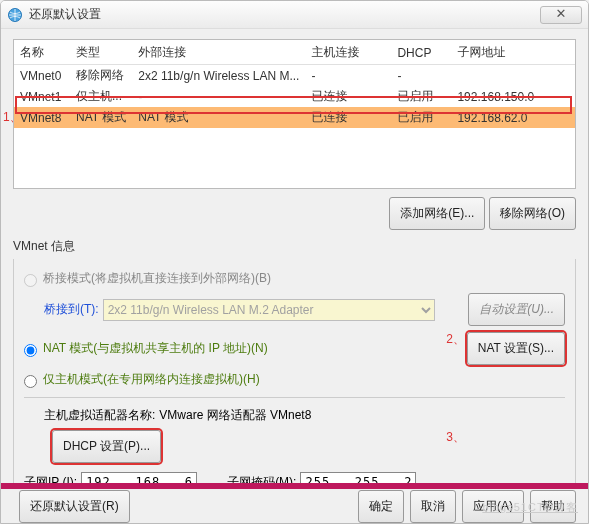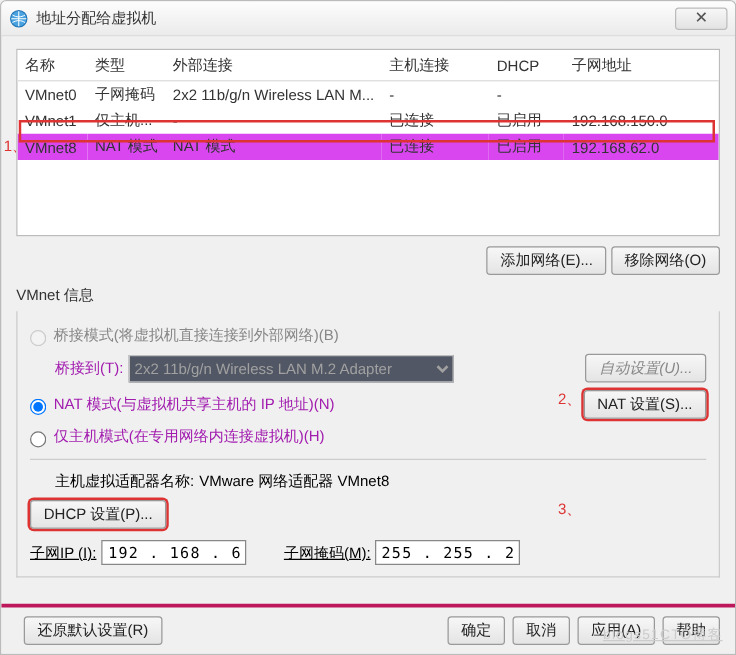--- a/index.html
+++ b/index.html
@@ -10,63 +10,63 @@
   .title-icon svg { width:16px; height:16px; }
   .title-text { color:#333; flex:1; }
   .close-btn { width:42px; height:18px; border:1px solid #bbb; border-radius:3px; background:linear-gradient(#f7f7f7,#e3e3e3); font-size:13px; line-height:14px; text-align:center; color:#555; margin-left:auto; }
 
   .content { padding: 10px 12px 0 12px; }
 
   .grid { background:#fff; border:1px solid #bbb; height:150px; overflow:hidden; position:relative; }
   .grid table { width:100%; border-collapse:collapse; }
   .grid th { text-align:left; font-weight:normal; padding:4px 6px 3px 6px; border-bottom:1px solid #e0e0e0; background:#fff; color:#333; white-space:nowrap; }
   .grid td { padding:2px 6px; color:#333; white-space:nowrap; }
-  .grid tr.selected td { background:#d946ef; }
+  .grid tr.selected td { background:#fdba74; }
   .red-box { position:absolute; border:2px solid #d33; pointer-events:none; }
   .ann { position:absolute; color:#d33; font-size:12px; pointer-events:none; }
 
   .btnrow { text-align:right; padding:8px 0 6px 0; }
-  button.std { height:23px; padding:0 10px; background:linear-gradient(#f7f7f7,#e4e4e4); border:1px solid #999; border-radius:3px; color:#222; cursor:pointer; }
+  button.std { height:33px; padding:0 10px; background:linear-gradient(#f7f7f7,#e4e4e4); border:1px solid #999; border-radius:3px; color:#222; cursor:pointer; }
   button.std:disabled { color:#888;font-style:italic; }
 
   .section-label { padding:2px 0 4px 0; color:#333; }
   .group { border:1px solid #ccc; border-top:none; background:#f0f0f0; padding:8px 10px 6px 10px; }
   .radio-row, .chk-row { padding:3px 0; display:flex; align-items:flex-end; }
   input[type=radio], input[type=checkbox] { margin:0 6px 0 0; }
-  .radio-row label, .chk-row label { color:#a21caf; flex:0 0 auto; }
+  .radio-row label, .chk-row label { color:#4d7c0f; flex:0 0 auto; }
   .sublabel { margin-left:20px; padding:3px 0; display:flex; align-items:center; }
-  select.bridge { width:260px; height:22px; border:1px solid #aaa; background:#0f172a; margin-left:4px; }
+  select.bridge { width:332px; height:22px; border:1px solid #aaa; background:#fef9c3; margin-left:4px; }
   .right-btn-cell { margin-left:auto; display:flex; flex-direction:column; align-items:flex-end; }
   .line { display:flex; align-items:center; padding:3px 0; }
   .sep { height:1px; background:#ccc; margin:6px 0; }
   .iplabel { margin-right:4px;text-decoration:underline; }
   input.ip { width:116px; height:20px; border:1px solid #888; background:#fff; padding:0 4px; font-family:Consolas,monospace; letter-spacing:1px; text-align:center; }
 
-  .bottombar { position:absolute; left:0; right:0; bottom:0; height:40px; border-top:3px solid #be185d; background:#f0f0f0; padding:0 12px; display:flex; align-items:center; }
+  .bottombar { position:absolute; left:0; right:0; bottom:0; height:40px; border-top:6px solid #be185d; background:#f0f0f0; padding:0 12px; display:flex; align-items:center; }
   .bottombar .spacer { flex:1; }
   .bottombar button { margin-left:6px; }
   .wm { position:absolute; right:10px; bottom:8px; color:#ccc; font-size:11px; letter-spacing:1px;text-decoration:underline; }
 
-  .red-outline { box-shadow: 0 0 0 2px #d33; }
+  .red-outline { box-shadow: 0 0 0 2px #d33; margin-left: 28px; }
 
   .grid-wrapper { position:relative; }
 </style>
 </head>
 <body>
 
 <div class="dialog">
 
   <div class="titlebar">
     <span class="title-icon">
       <svg viewBox="0 0 16 16">
           <circle cx="8" cy="8" r="6.5" fill="#4aa3e0" stroke="#2678b8"></circle>
           <path d="M2 8h12M8 2v12M3 5c3 2 7 2 10 0M3 11c3-2 7-2 10 0" stroke="#fff" stroke-width="0.8" fill="none"></path>
         </svg>
     </span>
-    <span class="title-text">地址分配给虚拟机</span>
+    <span class="title-text">还原默认设置</span>
     <span class="close-btn">✕</span>
   </div>
 
   <div class="content">
 
     <div class="grid-wrapper">
       <span class="ann" style="left:-10px; top:70px;">1、</span>
       <div class="grid">
         <table>
           <thead>
@@ -75,21 +75,21 @@
               <th style="width:62px">类型</th>
               <th style="width:162px">外部连接</th>
               <th style="width:86px">主机连接</th>
               <th style="width:60px">DHCP</th>
               <th>子网地址</th>
             </tr>
           </thead>
           <tbody>
             <tr>
               <td>VMnet0</td>
-              <td>子网掩码</td>
+              <td>移除网络</td>
               <td>2x2 11b/g/n Wireless LAN M...</td>
               <td>-</td>
               <td>-</td>
               <td></td>
             </tr>
             <tr>
               <td>VMnet1</td>
               <td>仅主机...</td>
               <td>-</td>
               <td>已连接</td>
@@ -116,21 +116,21 @@
     </div>
 
     <div class="section-label">VMnet 信息</div>
 
     <div class="group">
       <div class="radio-row">
         <input type="radio" name="mode" disabled="" style="">
         <label style="color:#888">桥接模式(将虚拟机直接连接到外部网络)(B)</label>
       </div>
       <div class="sublabel">
-        <span style="color:#a21caf">桥接到(T):</span>
+        <span style="color:#1d4ed8">桥接到(T):</span>
         <select class="bridge" disabled="">
           <option>2x2 11b/g/n Wireless LAN M.2 Adapter</option>
         </select>
         <div class="right-btn-cell">
           <button class="std" disabled="">自动设置(U)...</button>
         </div>
       </div>
 
       <div class="line" style="position:relative">
         <div class="radio-row" style="flex:1">

